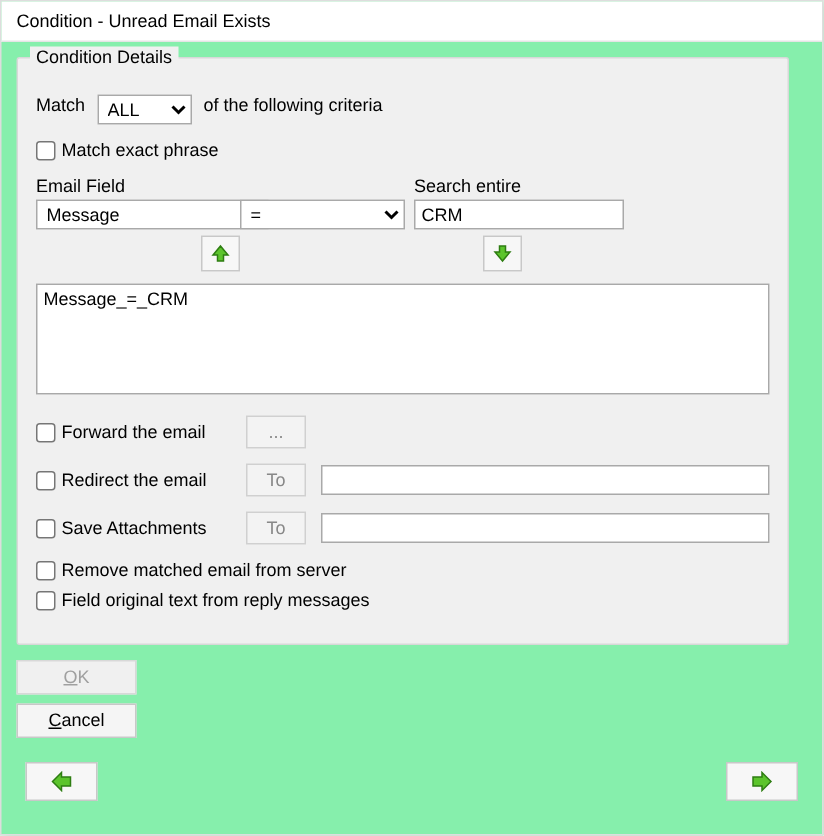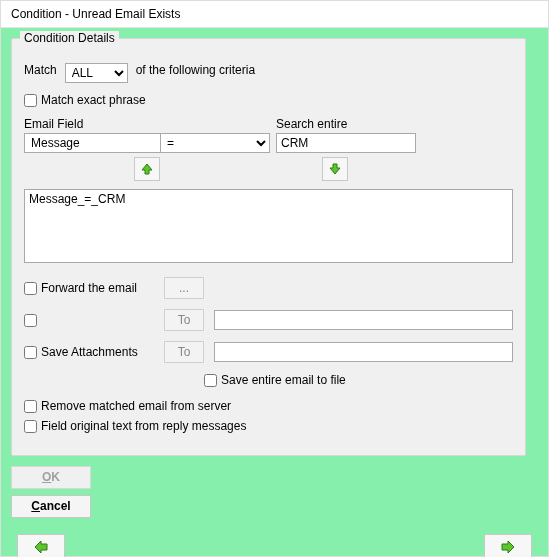--- a/index.html
+++ b/index.html
@@ -45,21 +45,20 @@
     background: #f0f0f0;
     padding: 0 4px;
     font-size: 12px;
     color: #000;
   }
   .btncol {
     width: 80px;
     display: flex;
     flex-direction: column;
     gap: 6px;
-    font-weight: bold;
   }
   .btn {
     height: 23px;
     border: 1px solid #c8c8c8;
     background: #f5f5f5;
     text-align: center;
     line-height: 21px;
     font-size: 12px;
     color: #000;
     cursor: pointer;
@@ -216,40 +215,35 @@
         <label class="checkbox">
           <input type="checkbox" style="">
           <span>Forward the email</span>
         </label>
         <div class="smallbtn">...</div>
       </div>
 
       <div class="opt-row">
         <label class="checkbox">
           <input type="checkbox" style="">
+          <span>Redirect the email</span>
         </label>
         <div class="smallbtn">To</div>
         <input type="text" style="">
       </div>
 
       <div class="opt-row">
         <label class="checkbox">
           <input type="checkbox" style="">
           <span>Save Attachments</span>
         </label>
         <div class="smallbtn">To</div>
         <input type="text" style="">
       </div>
 
-      <div class="opt-row" style="padding-left:180px;margin-bottom:12px">
-        <label class="checkbox" style="width:auto">
-          <input type="checkbox" style="">
-          <span>Save entire email to file</span>
-        </label>
-      </div>
 
       <div class="row tight">
         <label class="checkbox">
           <input type="checkbox" style="">
           <span>Remove matched email from server</span>
         </label>
       </div>
 
       <div class="row">
         <label class="checkbox">

